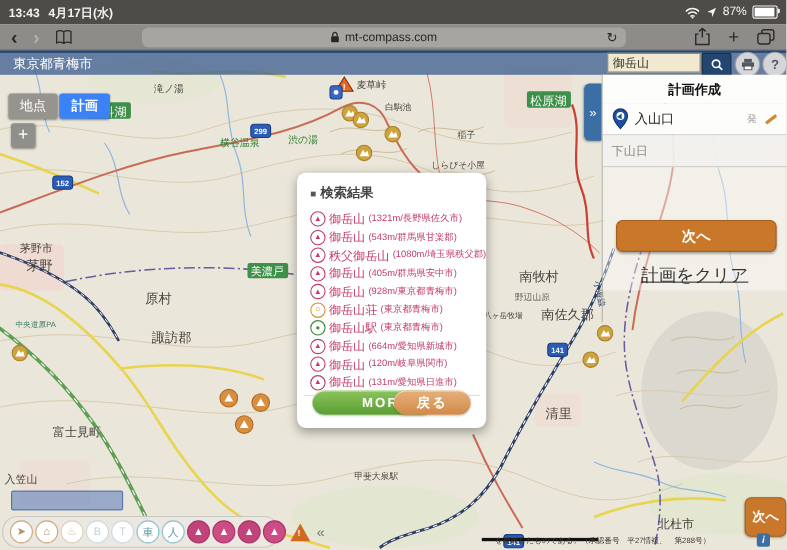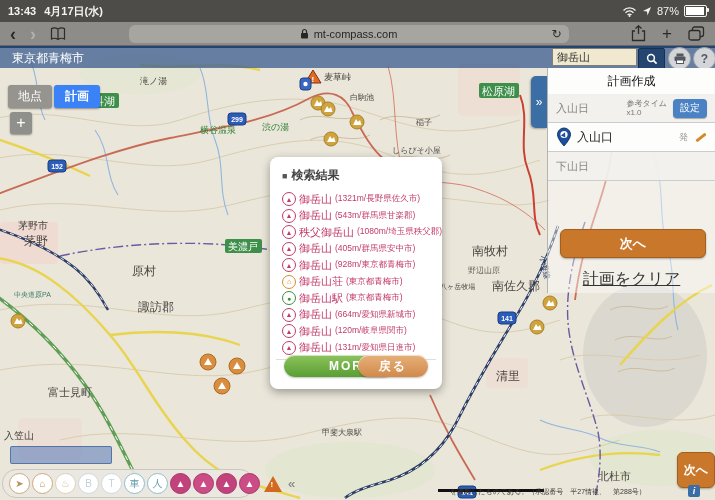--- a/index.html
+++ b/index.html
@@ -57,21 +57,21 @@
   .pillbtn{height:22px;border-radius:12px;color:#fff;font-weight:bold;font-size:12px;
     display:flex;align-items:center;justify-content:center;letter-spacing:2px;
     box-shadow:inset 0 1px 0 rgba(255,255,255,.6),0 1px 2px rgba(0,0,0,.25);}
   #btn-more{position:absolute;left:14px;top:198px;width:86px;background:linear-gradient(#8cc45c,#5a9e33);padding-left:24px;}
   #btn-back{position:absolute;left:88px;top:198px;width:70px;background:linear-gradient(#e6b07a,#d18a4a);}
   
   #panel{left:547px;top:68px;width:168px;height:225px;box-sizing:border-box;border-left:1px solid #b5b3af;}
   #tabs{display:flex;height:26px;}
   .tab{flex:1;display:flex;align-items:center;justify-content:center;font-size:12px;box-sizing:border-box;}
   #tab-point{background:#dddcd9;color:#333;border-bottom:1px solid #b5b3af;border-right:1px solid #b5b3af;}
-  #tab-plan{background:#fdfdfc;color:#111;font-weight:normal;}
+  #tab-plan{background:#fdfdfc;color:#111;font-weight:bold;}
   .prow{box-sizing:border-box;padding:0 8px;display:flex;align-items:center;}
   #row-entrydate{height:29px;background:#f2f1ee;border-bottom:1px solid #ccc;color:#8a8884;font-size:11px;}
   #row-entrydate .ref{margin-left:auto;font-size:8px;color:#777;line-height:1.15;text-align:left;}
   #btn-set{margin-left:6px;width:34px;height:19px;background:#4a82c4;border-radius:4px;color:#fff;
     font-size:10px;display:flex;align-items:center;justify-content:center;box-shadow:0 1px 1px rgba(0,0,0,.3);}
   #row-entrypoint{height:29px;background:#fdfdfc;border-bottom:1px solid #ccc;gap:5px;}
   #row-entrypoint .lbl{font-size:12px;font-weight:normal;color:#222;}
   #row-entrypoint .dep{margin-left:auto;font-size:9px;color:#999;}
   .pencil{width:14px;height:14px;position:relative;}
   .pencil:before{content:"";position:absolute;left:2px;top:6px;width:12px;height:3px;background:#d4892a;
@@ -403,28 +403,20 @@
   <div class="divider"></div>
   <div class="pillbtn" id="btn-more">MORE</div>
   <div class="pillbtn" id="btn-back">戻る</div>
 </div>
 
 <div class="abs" id="expander">»</div>
 <div class="abs" id="panel">
   <div id="tabs">
     <div class="tab" id="tab-plan">計画作成</div>
   </div>
-  <div class="prow" id="row-entrydate">
-    <span>入山日</span>
-    <span class="ref">
-      <span>参考タイム</span><br>
-      <span>x1.0</span>
-    </span>
-    <span id="btn-set">設定</span>
-  </div>
   <div class="prow" id="row-entrypoint">
     <svg width="16" height="20">
         <path d="M8,1 A6.5,6.5 0 0 1 14.5,7.5 C14.5,12 8,19 8,19 C8,19 1.5,12 1.5,7.5 A6.5,6.5 0 0 1 8,1 Z" fill="#1d4f9e" stroke="#123463"></path>
         <circle cx="8" cy="7.5" r="3.6" fill="#fff"></circle>
         <path d="M8,5 L10.4,9.6 L5.6,9.6 Z" fill="#1d4f9e" transform="rotate(25 8 7.5)"></path>
       </svg>
     <span class="lbl">入山口</span>
     <span class="dep">発</span>
     <span class="pencil"></span>
   </div>

